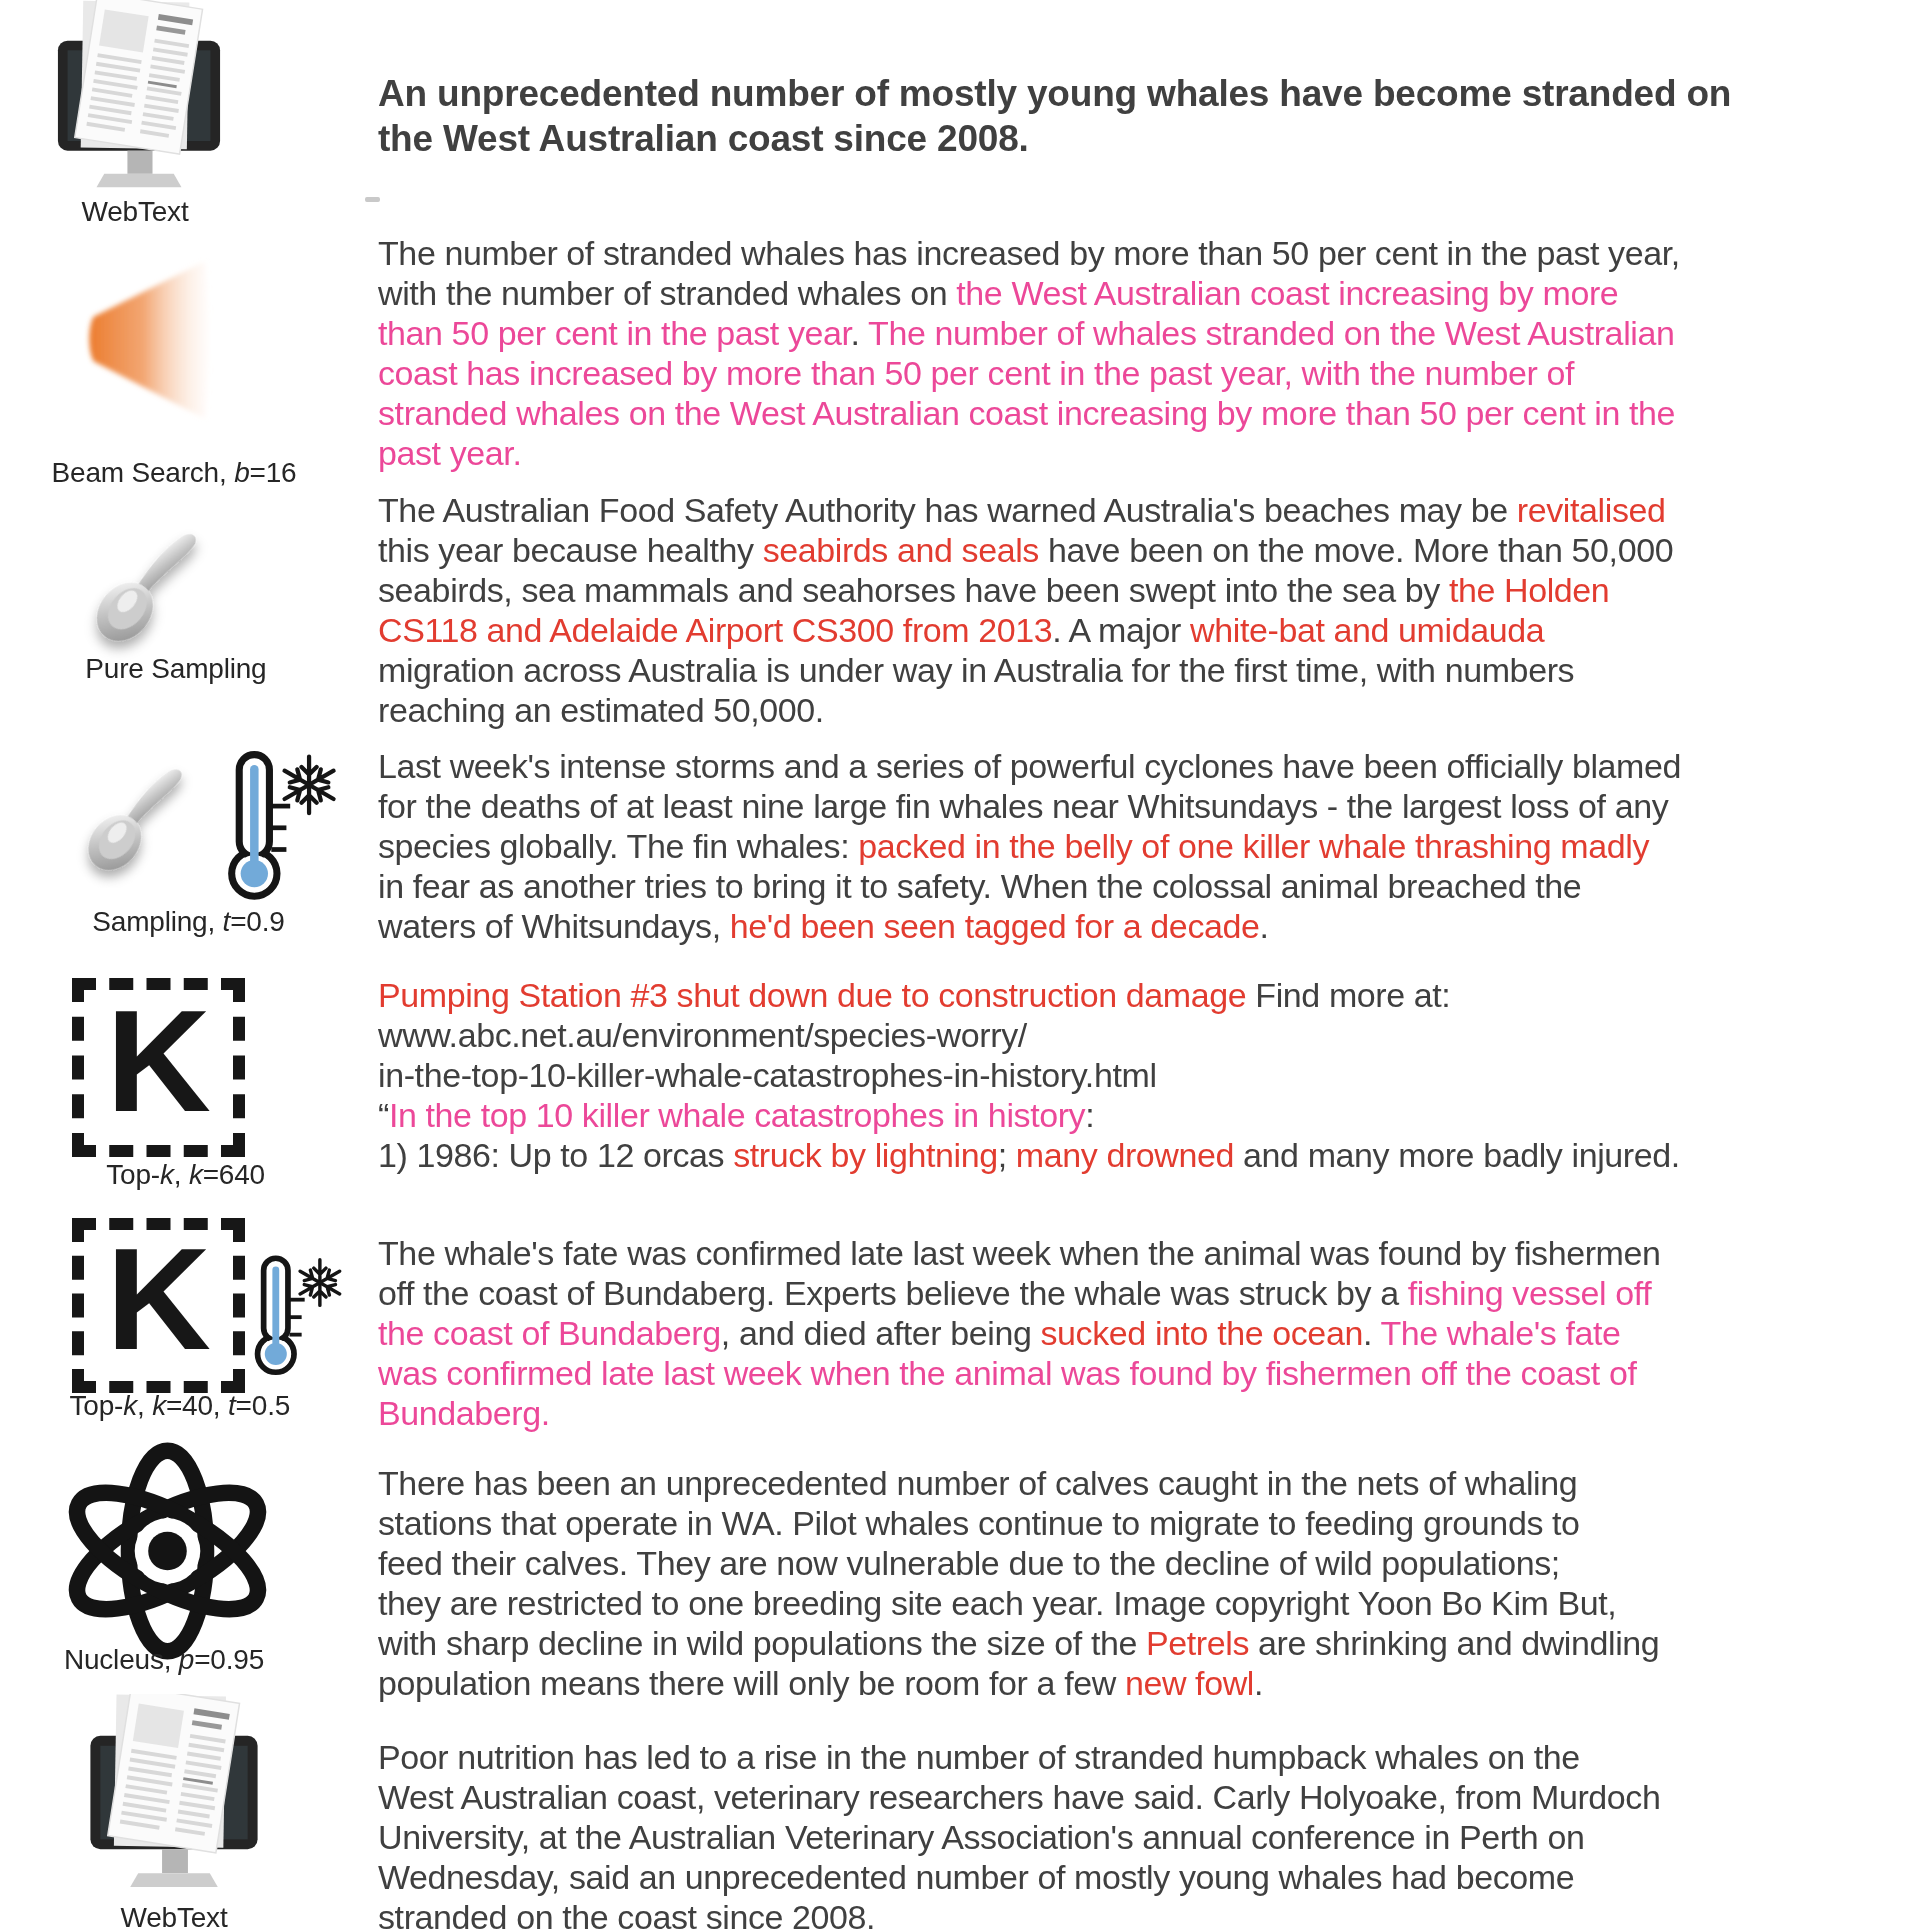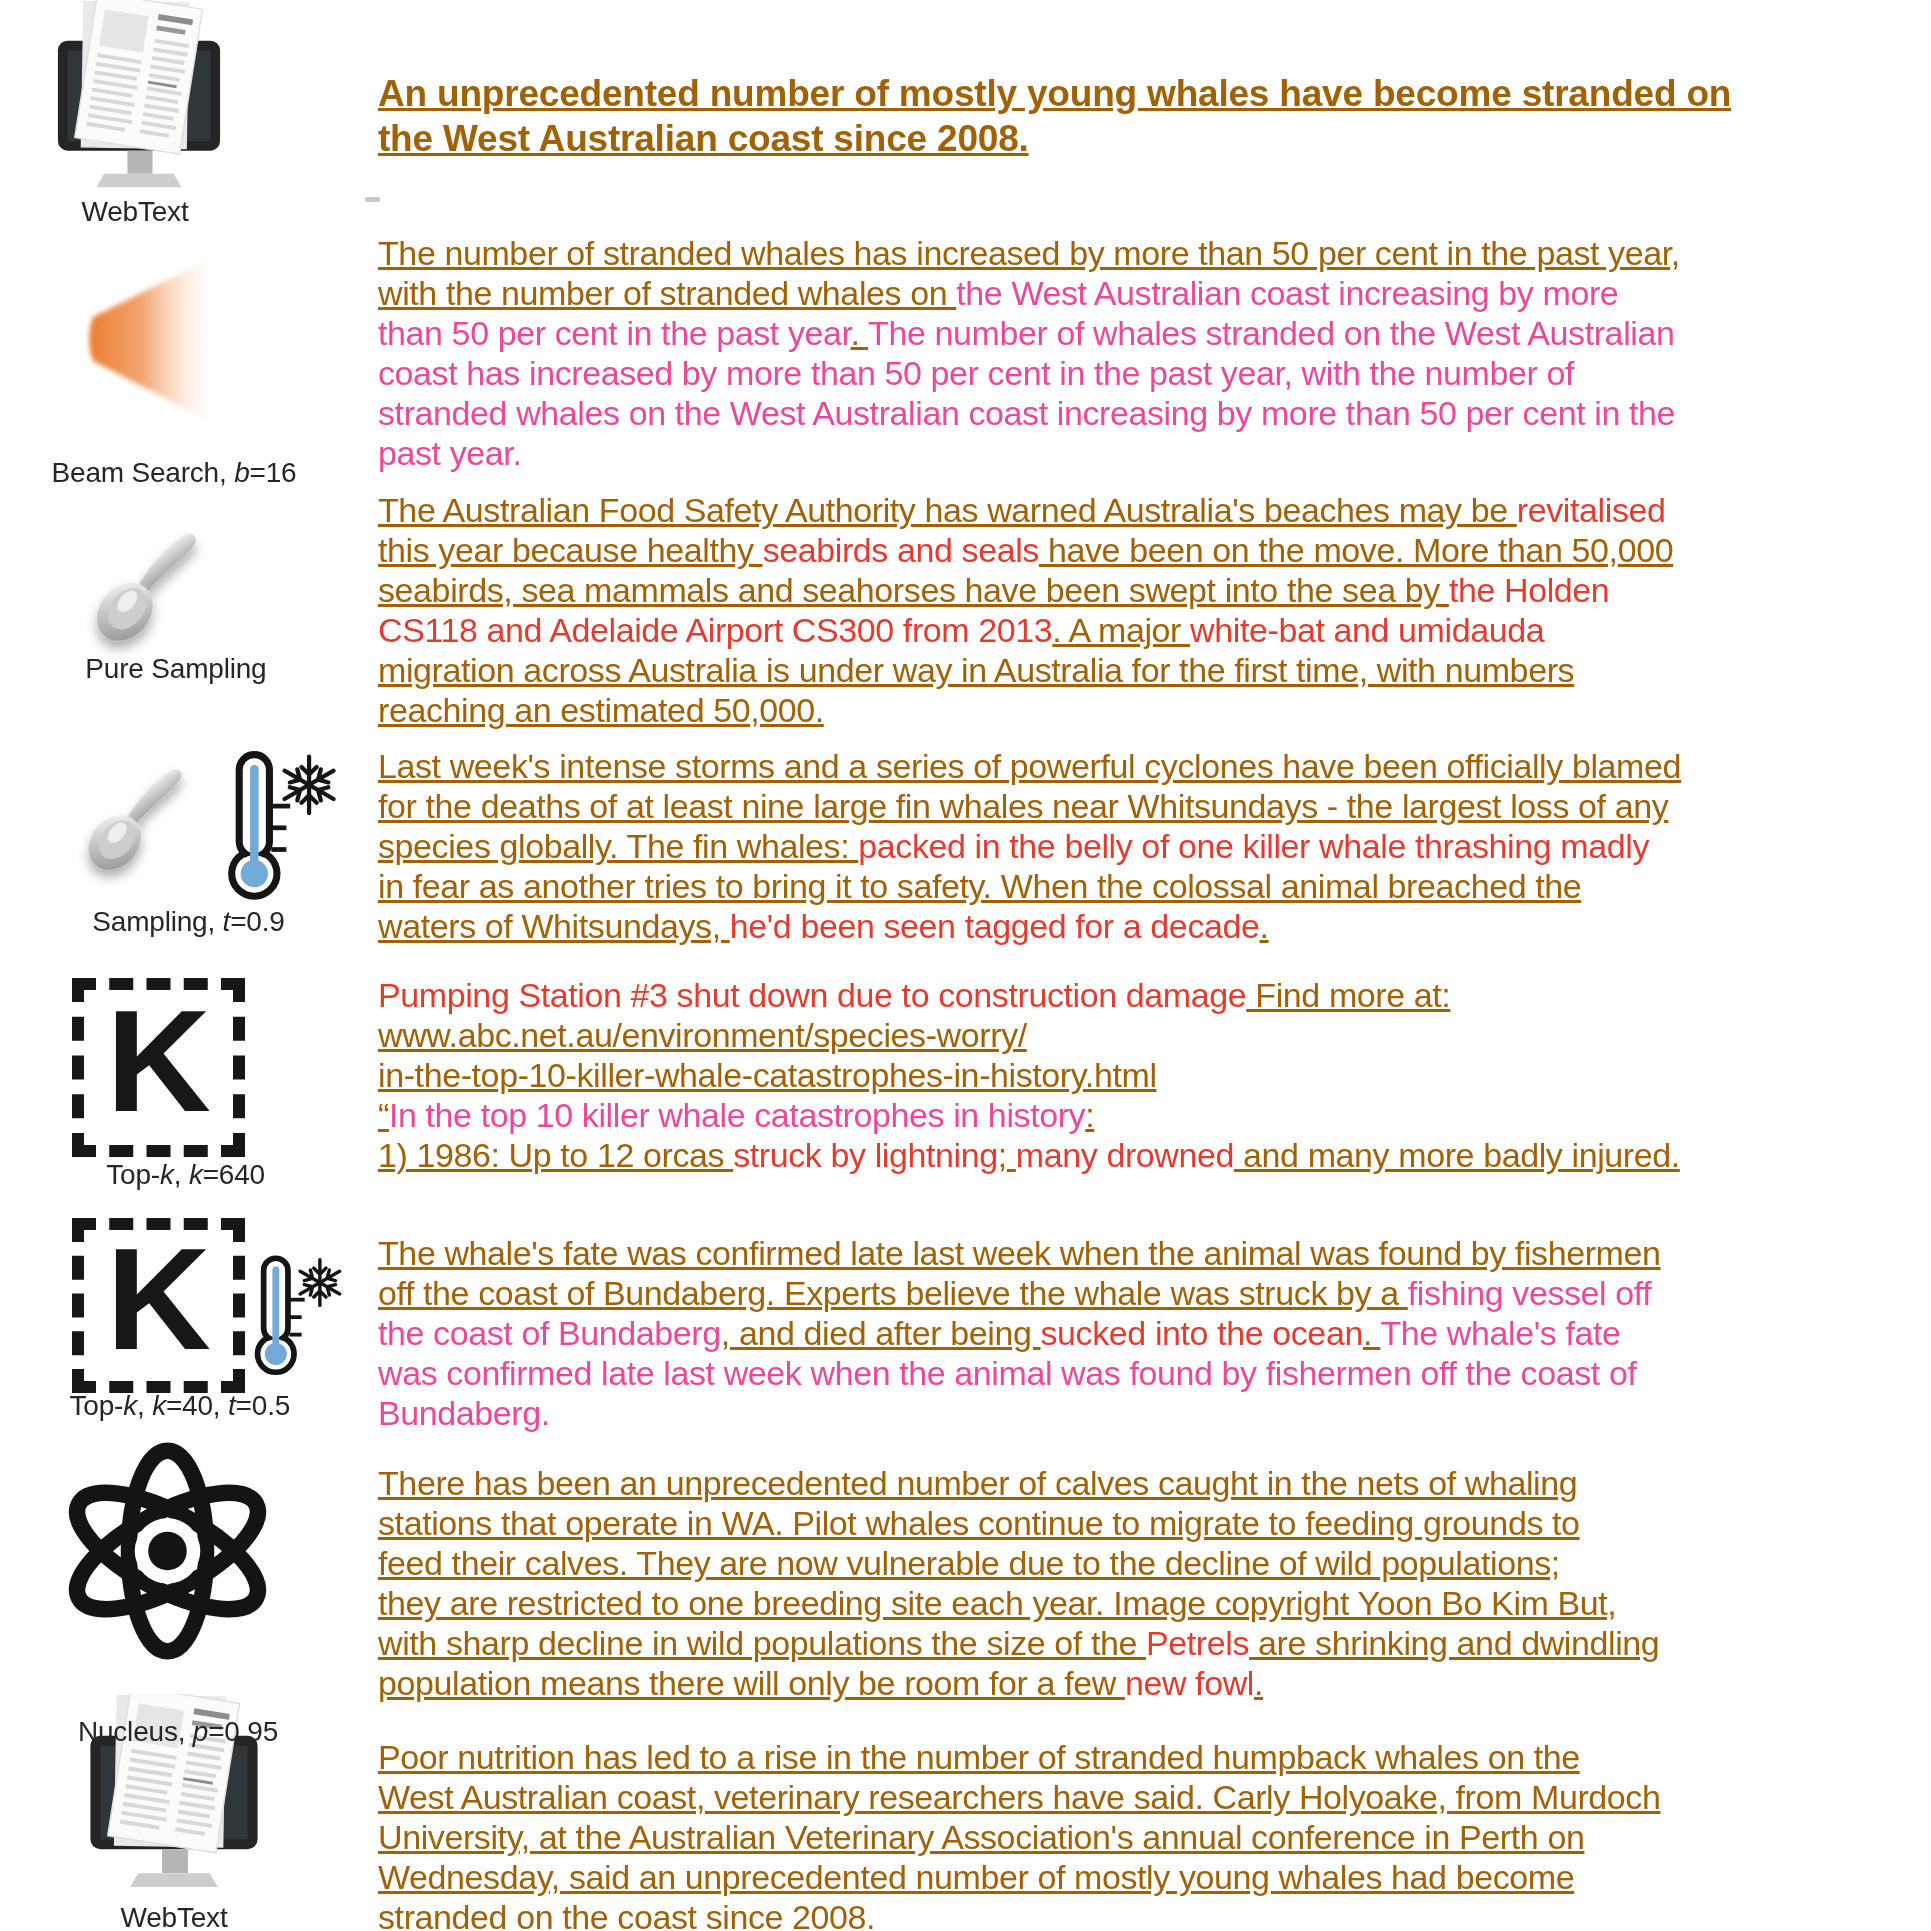--- a/index.html
+++ b/index.html
@@ -13,34 +13,34 @@
   .gen{position:absolute;left:378px;font-size:34px;line-height:40px;
        letter-spacing:-0.4px;white-space:nowrap;color:#231f20;}
   .gen-beam{top:233px;}
   .gen-pure{top:490px;}
   .gen-sampling{top:746px;}
   .gen-topk640{top:975px;}
   .gen-topk40{top:1233px;}
   .gen-nucleus{top:1463px;}
   .gen-webtext{top:1737px;}
 
-  .c-k{color:#a16207;text-decoration:underline;}
+  .c-k{color:#404040;}
   .c-b{color:#ec4899;text-align:right;}
   .c-r{color:#e23c30;}
   .it{font-style:italic;}
 
   .method-label{position:absolute;font-size:28px;letter-spacing:-0.2px;
        color:#262626;text-align:center;white-space:nowrap;}
   .lab-webtext-top{left:0px;top:196px;width:270px;}
   .lab-beam{left:0px;top:457px;width:348px;}
   .lab-pure{left:1.9px;top:653px;width:348px;}
   .lab-sampling{left:14.5px;top:906px;width:348px;}
   .lab-topk640{left:11.6px;top:1159px;width:348px;}
   .lab-topk40{left:5.8px;top:1390px;width:348px;}
-  .lab-nucleus{left:0px;top:1716px;width:328px;padding-left:14px;}
+  .lab-nucleus{left:0px;top:1644px;width:328px;}
   .lab-webtext-bottom{left:0px;top:1902px;width:348px;}
 
   .icon{position:absolute;}
   .icon svg{display:block;width:100%;height:100%;}
   .ic-monitor-top{left:56px;top:0px;width:166px;height:201px;}
   .ic-beam{left:82px;top:253px;width:133px;height:172px;}
   .ic-spoon-1{left:71px;top:506px;width:156px;height:154px;}
   .ic-spoon-2{left:64px;top:743px;width:147px;height:145px;}
   .ic-thermo-1{left:226px;top:749px;width:118px;height:151px;}
   .ic-thermo-2{left:253px;top:1244px;width:95px;height:141px;}

